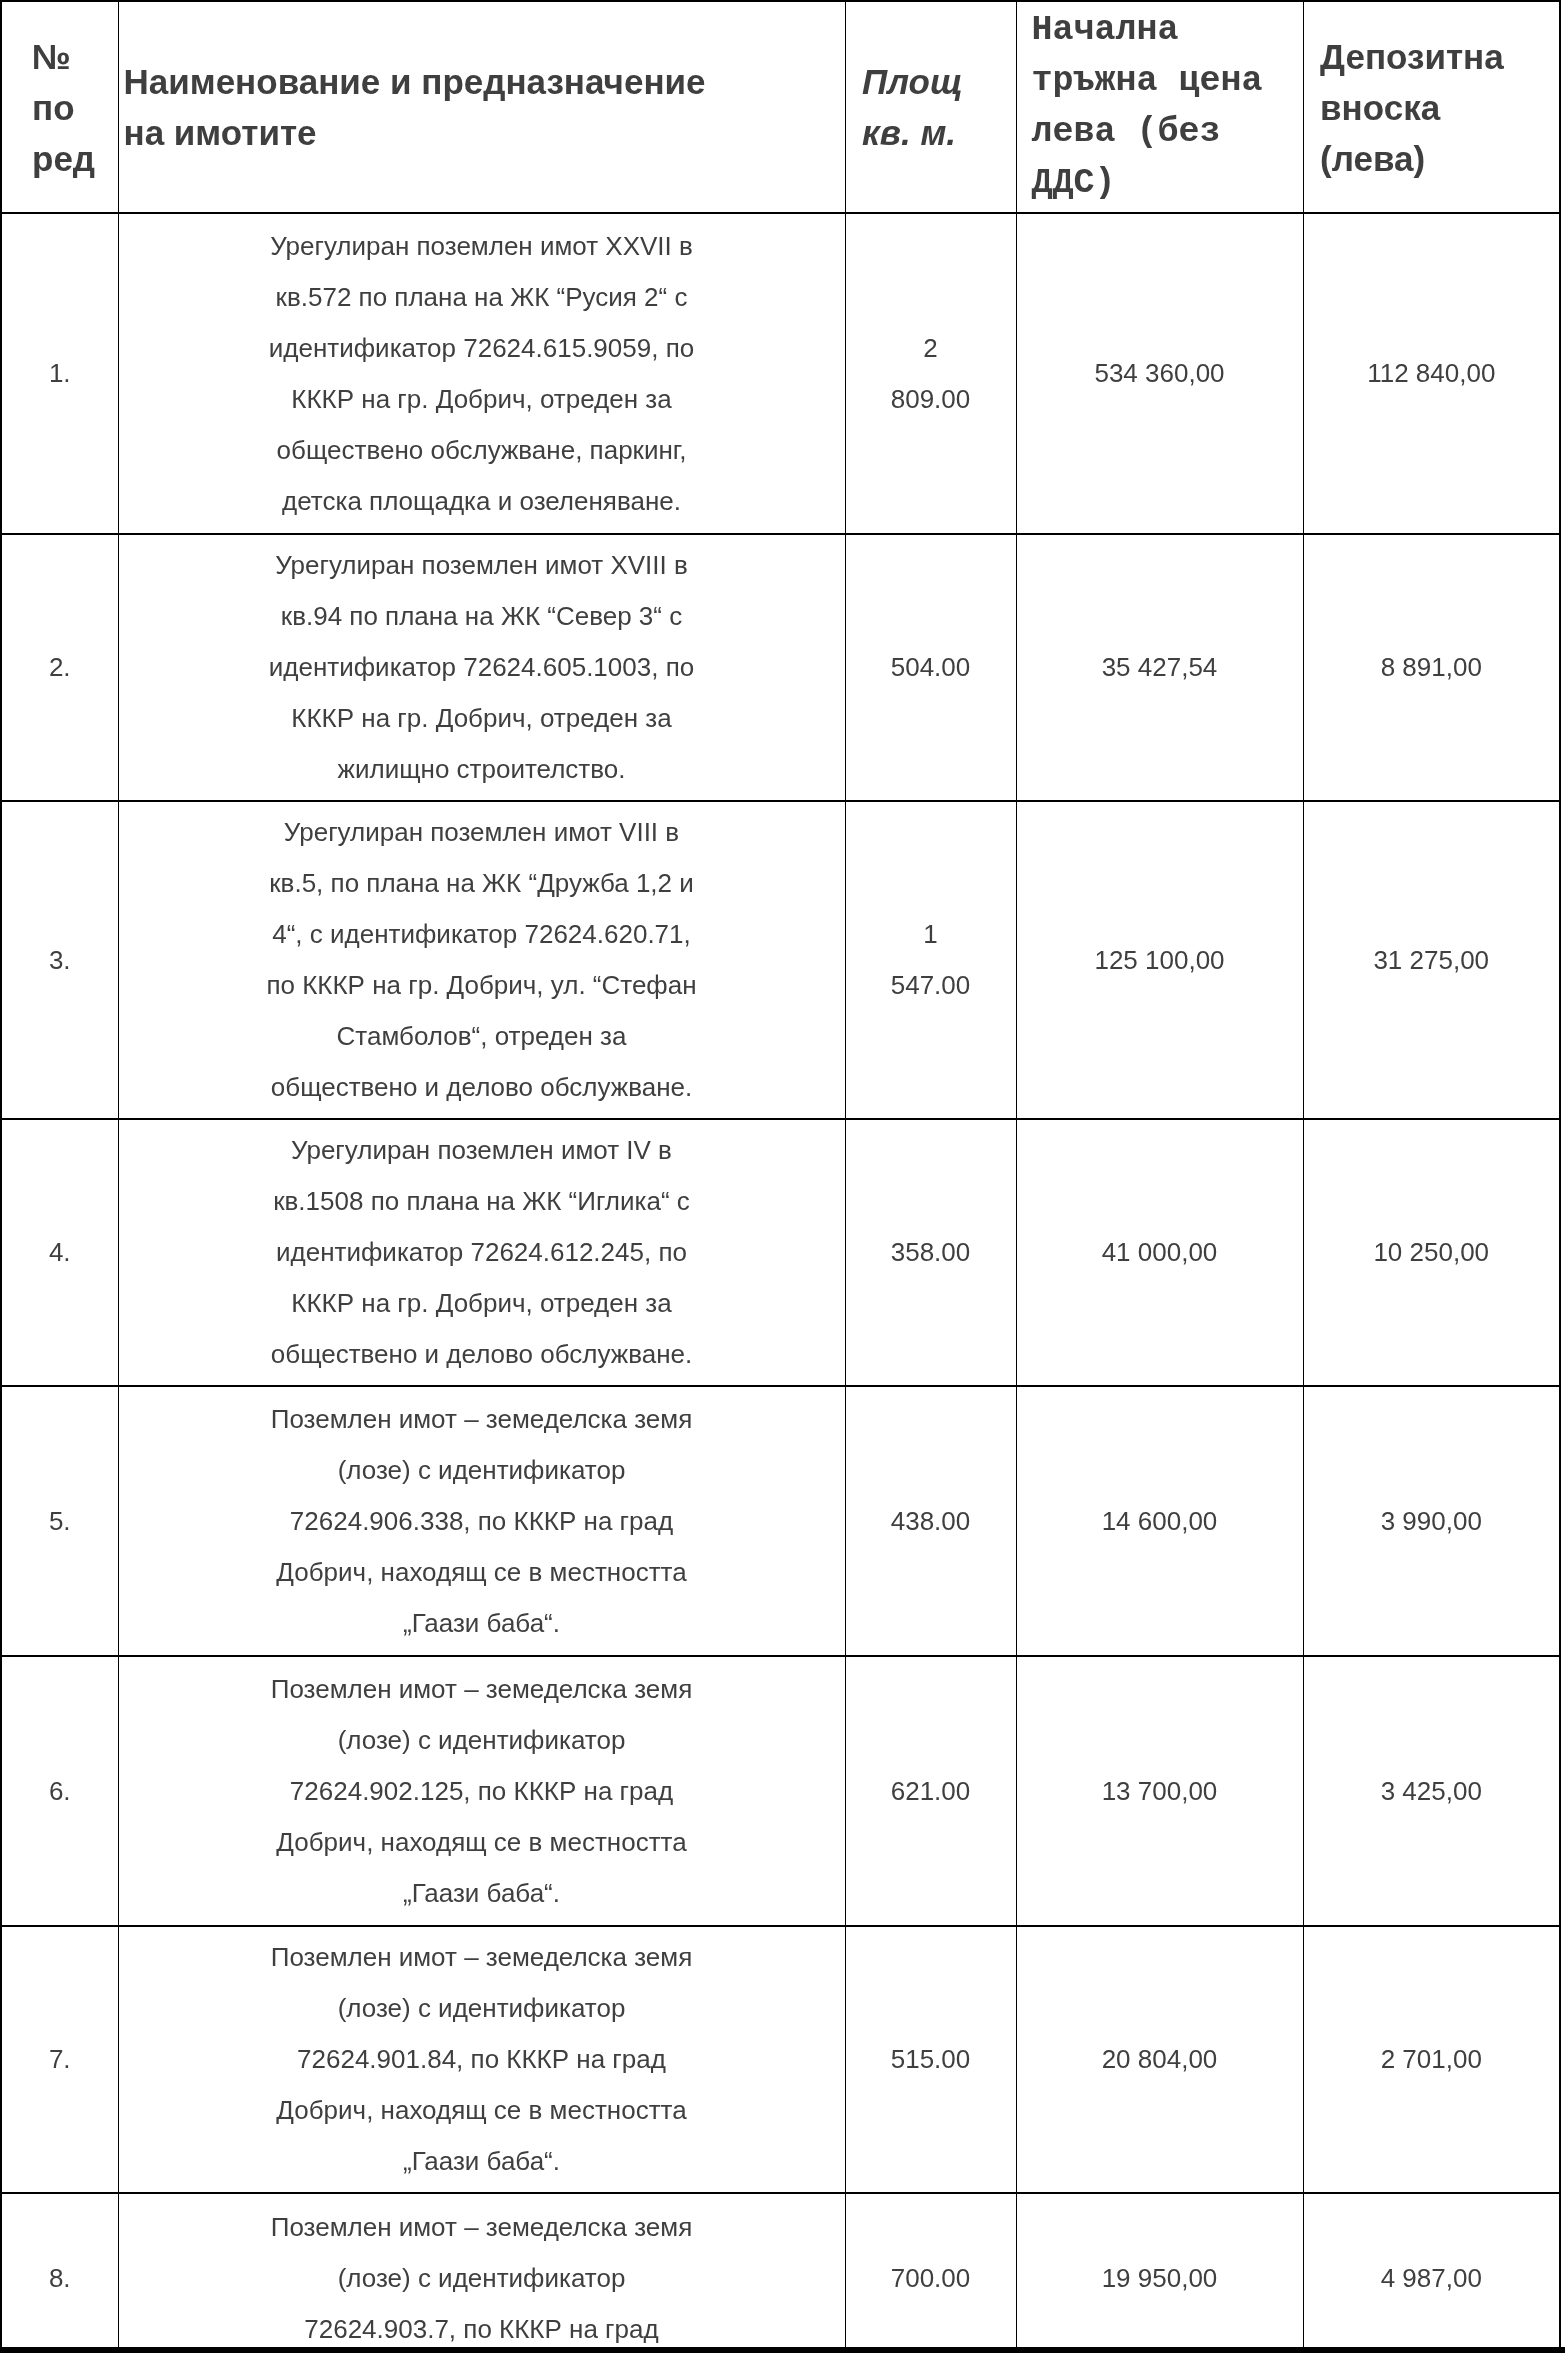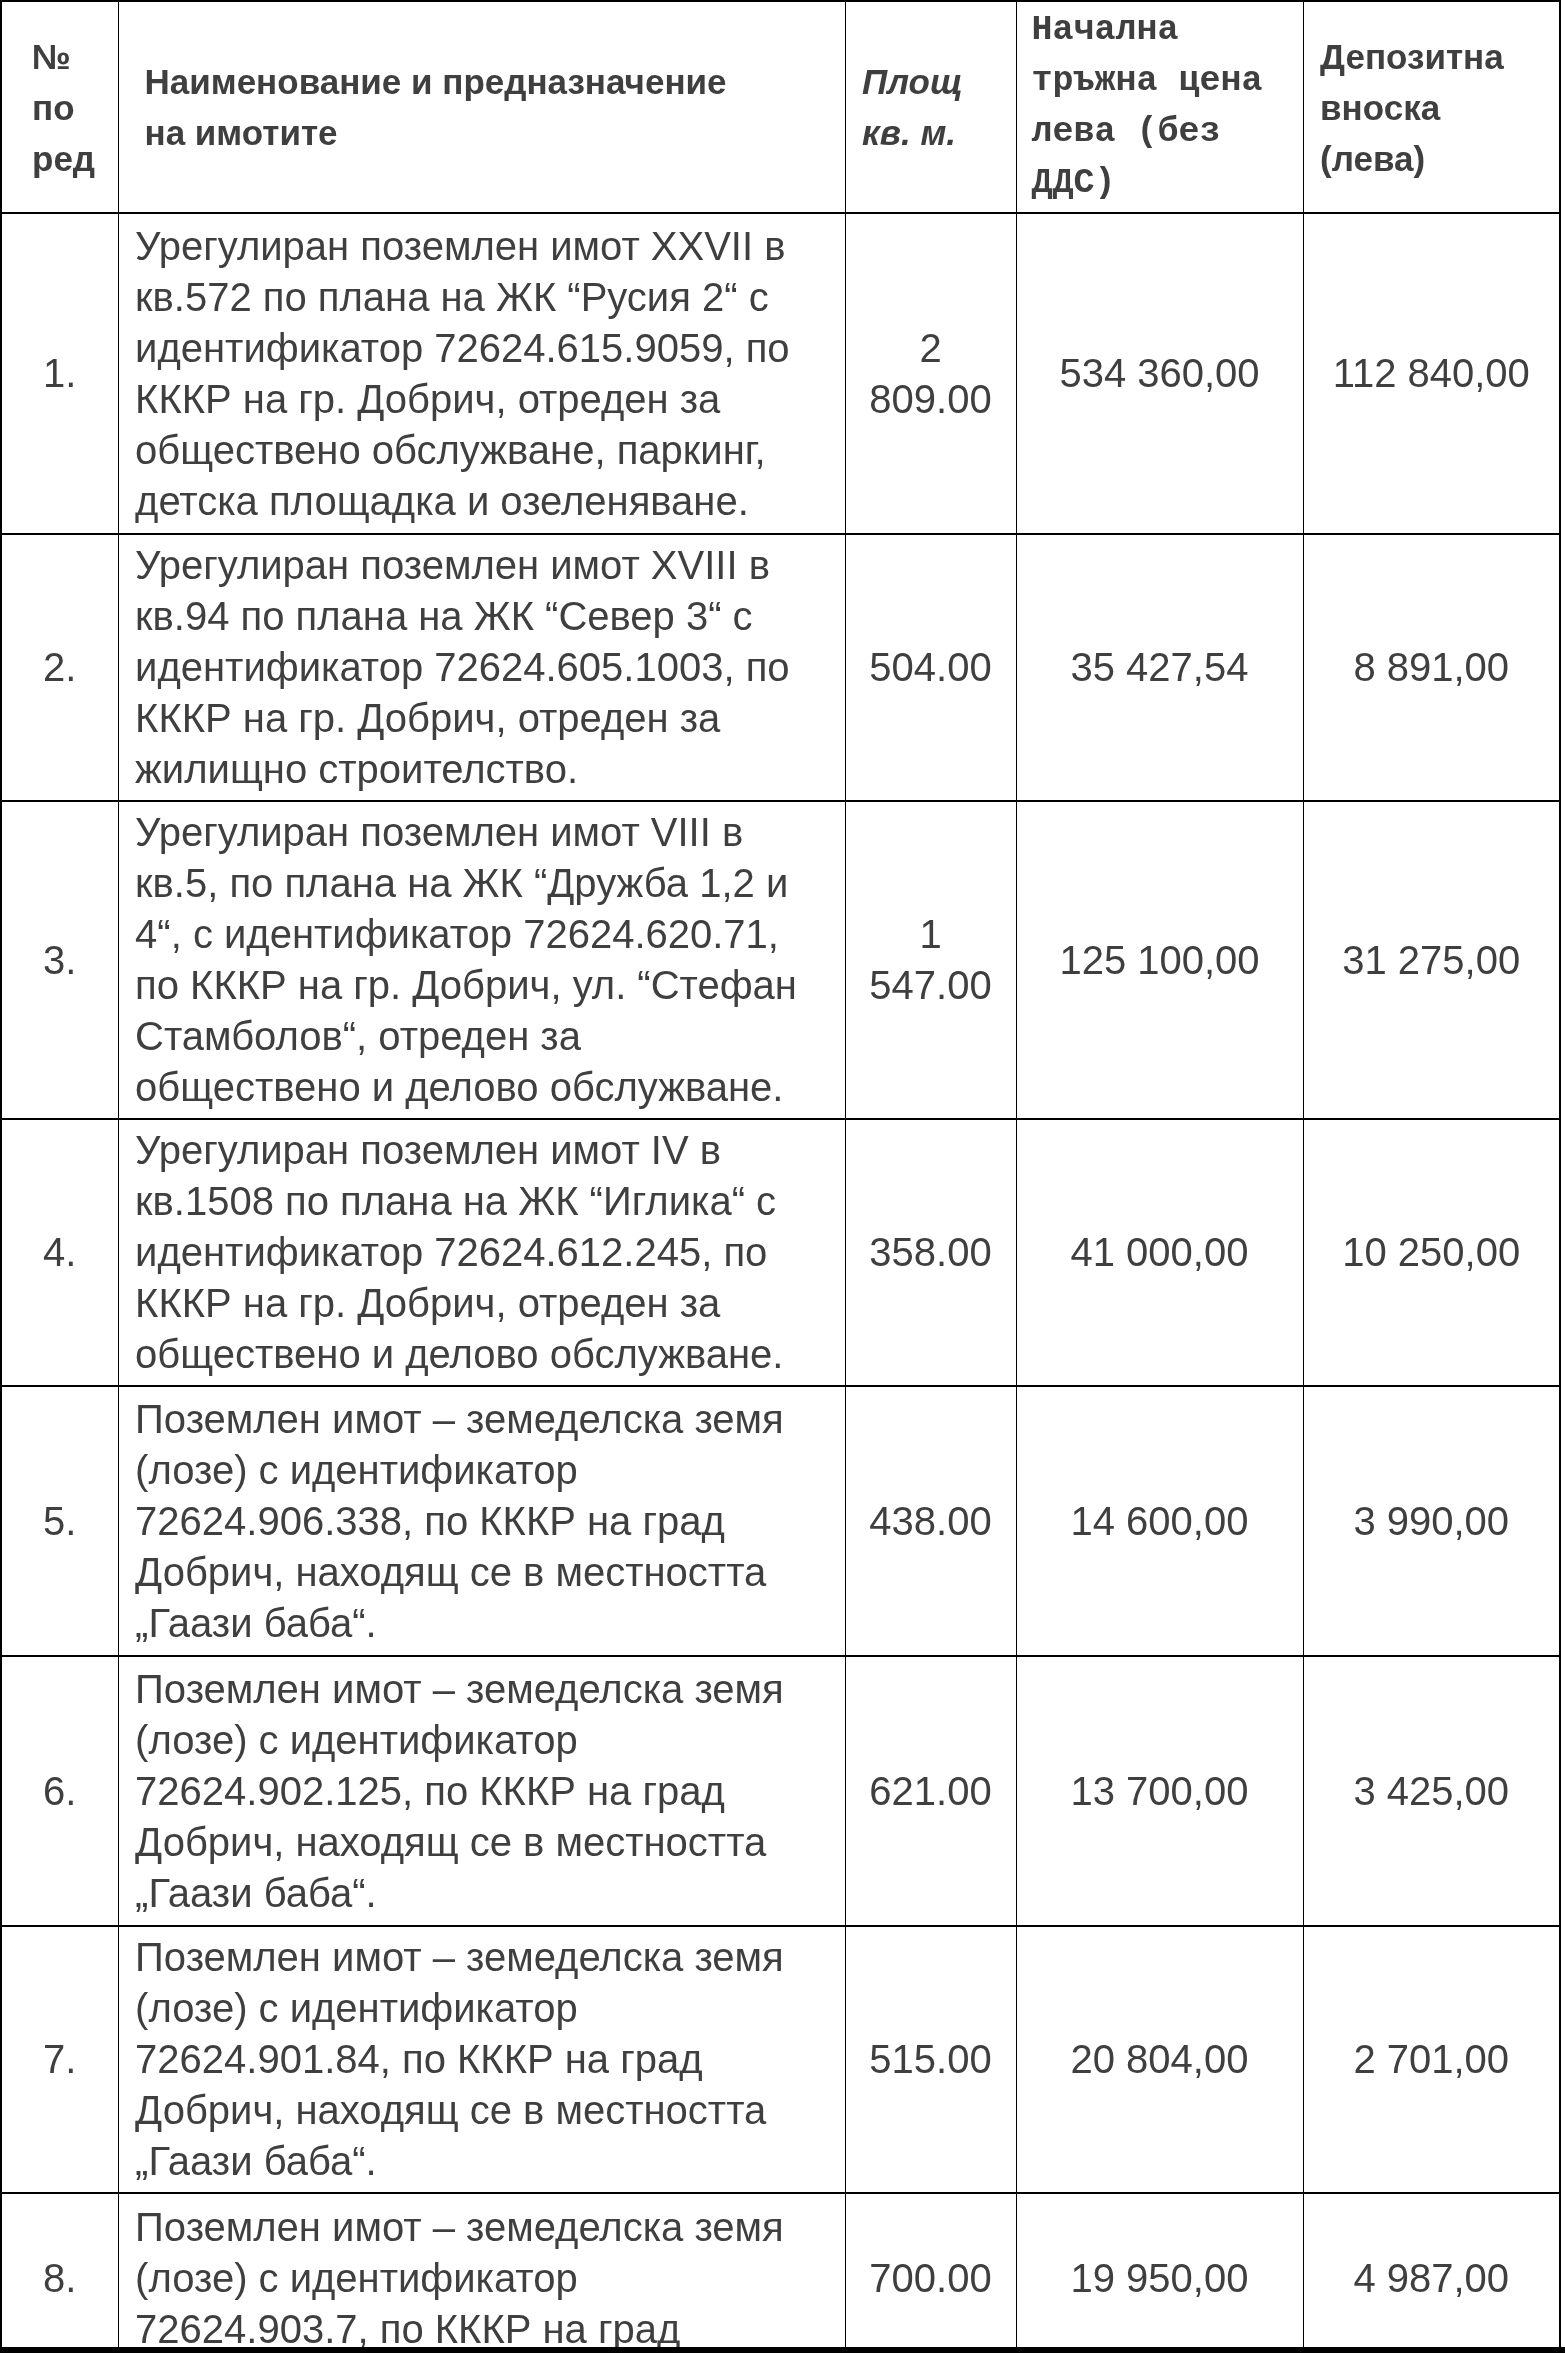--- a/index.html
+++ b/index.html
@@ -27,31 +27,32 @@
   table.props col.c3 { width: 171px; }
   table.props col.c4 { width: 287px; }
   table.props col.c5 { width: 257px; }
 
   table.props th, table.props td {
     border-left: 1.7px solid #000;
     border-right: 1.7px solid #000;
     border-top: 2.5px solid #000;
     border-bottom: 2.5px solid #000;
     vertical-align: middle;
-    font-size: 40px;
+    font-size: 26px;
     line-height: 51px;
     overflow: hidden;
+    text-align: center;
   }
   table.props th {
     font-size: 35px;
     font-weight: bold;
     text-align: left;
   }
   th.h-num   { white-space: pre-line; padding: 0 8.3px 0 30px; }
-  th.h-name  { white-space: pre-line; padding: 0 26px; }
+  th.h-name  { white-space: pre-line; padding: 0 5px; }
   th.h-area  { white-space: pre-line; padding: 0 8.3px 0 16.6px; font-style: italic; }
   th.h-price { text-align: justify; padding: 0 15px; font-family: Liberation Mono, monospace; }
   th.h-dep   { white-space: pre-line; padding: 0 8.3px 0 16.6px; margin-top: 6px; }
 
   td.c-num   { text-align: center; padding: 0 6.6px; }
   td.c-desc  { white-space: pre-line; text-align: left; padding: 5px 16.6px; }
   td.c-area  { white-space: pre-line; text-align: center; padding: 0 3.3px; }
   td.c-price { text-align: center; padding: 0 8.3px; }
   td.c-dep   { text-align: center; padding: 0 23px; }
 

